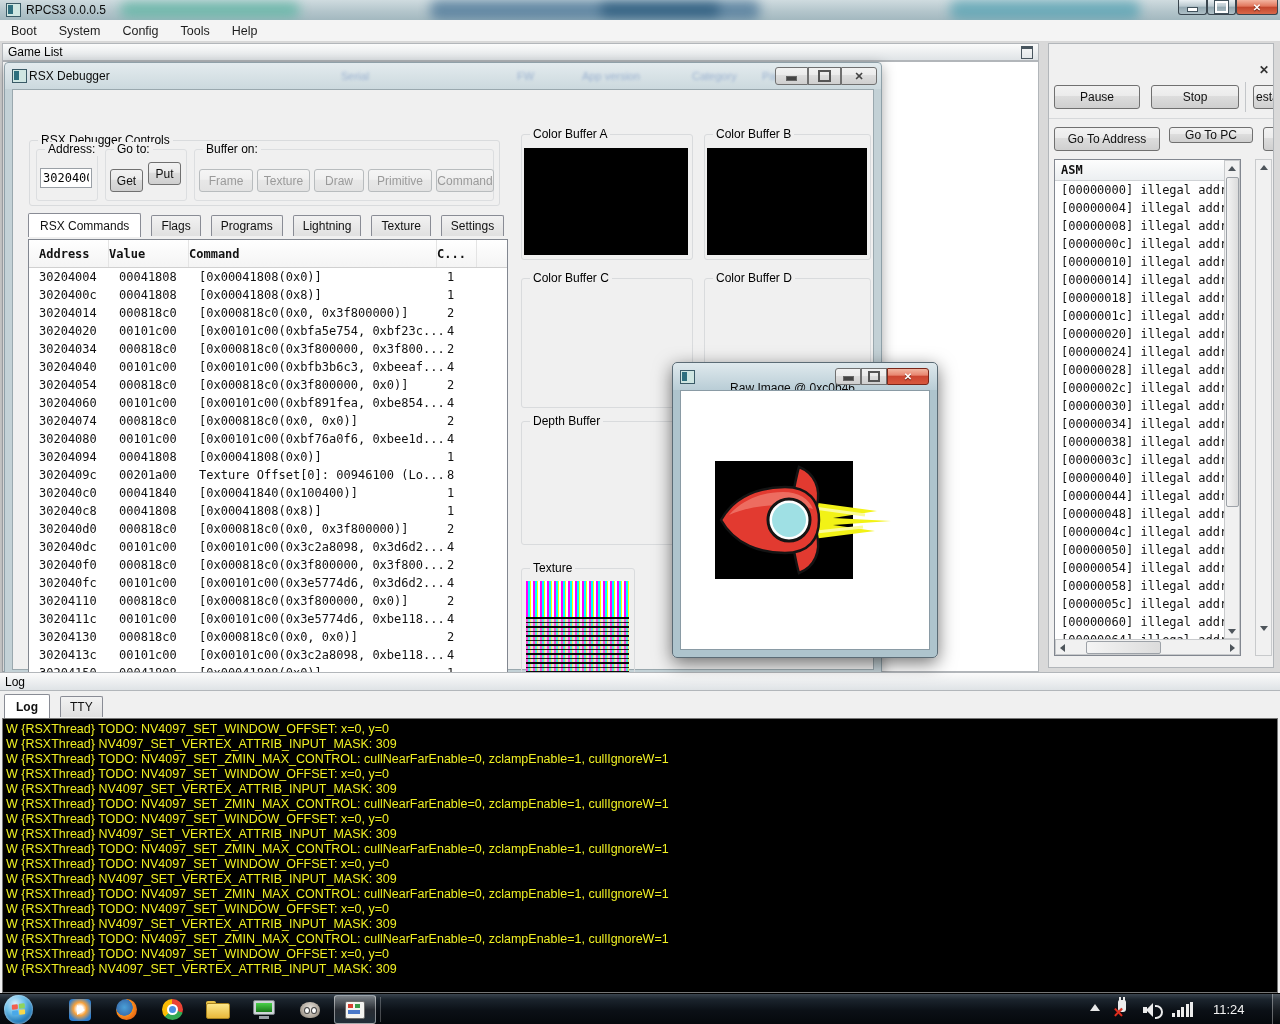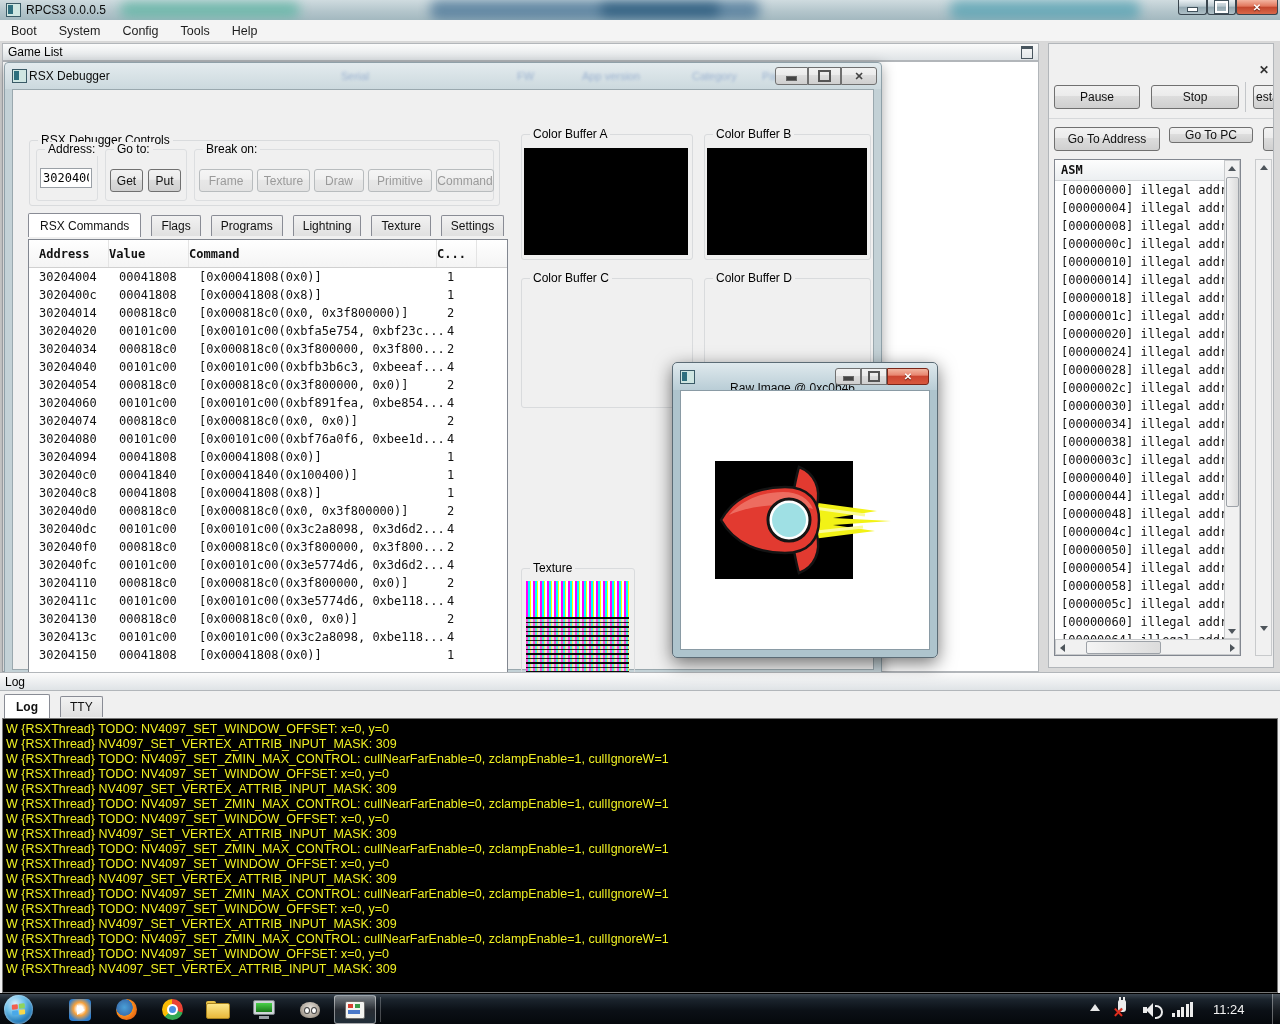--- a/index.html
+++ b/index.html
@@ -254,26 +254,26 @@
         <span class="legend">RSX Debugger Controls</span>
         <div class="groupbox" style="left:6px;top:8px;width:62px;height:52px;border-color:#dcdee0;">
           <span class="legend">Address:</span>
           <input class="abs" style="left: 3px; top: 18px; width: 52px; height: 20px; border: 1px solid rgb(154, 160, 166); font-family: &quot;DejaVu Sans Mono&quot;, monospace; font-size: 12px; padding: 0px 2px; box-sizing: border-box;" value="30204004">
         </div>
         <div class="groupbox" style="left:75px;top:8px;width:82px;height:52px;border-color:#dcdee0;">
           <span class="legend">Go to:</span>
           <div class="w7btn abs" style="left:4px;top:19px;width:33px;height:23px;">
               <span>Get</span>
             </div>
-          <div class="w7btn abs" style="left:42px;top:19px;width:33px;height:23px;">
+          <div class="w7btn abs" style="left:42px;top:12px;width:33px;height:23px;">
               <span>Put</span>
             </div>
         </div>
         <div class="groupbox" style="left:164px;top:8px;width:300px;height:52px;border-color:#dcdee0;">
-          <span class="legend">Break on:</span>
+          <span class="legend">Buffer on:</span>
           <div id="break-buttons" class="abs" style="left:4px;top:19px;display:flex;gap:4px;">
               <div class="w7btn disabled" style="width: 54px; height: 23px;">Frame</div>
               <div class="w7btn disabled" style="width: 53px; height: 23px;">Texture</div>
               <div class="w7btn disabled" style="width: 50px; height: 23px;">Draw</div>
               <div class="w7btn disabled" style="width: 64px; height: 23px;">Primitive</div>
               <div class="w7btn disabled" style="width: 58px; height: 23px;">Command</div>
             </div>
         </div>
       </div>
 
@@ -354,20 +354,26 @@
               <span class="c2">[0x00101c00(0xbf76a0f6, 0xbee1d...</span>
               <span class="c3">4</span>
             </div>
             <div class="trow">
               <span class="c0">30204094</span>
               <span class="c1">00041808</span>
               <span class="c2">[0x00041808(0x0)]</span>
               <span class="c3">1</span>
             </div>
             <div class="trow">
+              <span class="c0">3020409c</span>
+              <span class="c1">00201a00</span>
+              <span class="c2">Texture Offset[0]: 00946100 (Lo...</span>
+              <span class="c3">8</span>
+            </div>
+            <div class="trow">
               <span class="c0">302040c0</span>
               <span class="c1">00041840</span>
               <span class="c2">[0x00041840(0x100400)]</span>
               <span class="c3">1</span>
             </div>
             <div class="trow">
               <span class="c0">302040c8</span>
               <span class="c1">00041808</span>
               <span class="c2">[0x00041808(0x8)]</span>
               <span class="c3">1</span>
@@ -435,20 +441,23 @@
       </div>
       <div class="groupbox" style="left:691px;top:44px;width:167px;height:126px;">
         <span class="legend">Color Buffer B</span>
         <div class="blackimg abs" style="left:2px;top:13px;width:160px;height:107px;"></div>
       </div>
       <div class="groupbox" style="left:508px;top:188px;width:172px;height:130px;">
         <span class="legend">Color Buffer C</span>
       </div>
       <div class="groupbox" style="left:691px;top:188px;width:167px;height:130px;">
         <span class="legend">Color Buffer D</span>
+      </div>
+      <div class="groupbox" style="left:508px;top:331px;width:158px;height:124px;">
+        <span class="legend">Depth Buffer</span>
       </div>
       <div class="groupbox" style="left:508px;top:478px;width:114px;height:122px;">
         <span class="legend">Texture</span>
         <div class="abs" style="left:4px;top:12px;width:103px;height:104px;">
           <div class="vstripes" style="width:103px;height:36px;"></div>
           <div class="hglitch" style="width:103px;height:68px;"></div>
         </div>
       </div>
     </div>
   </div>

